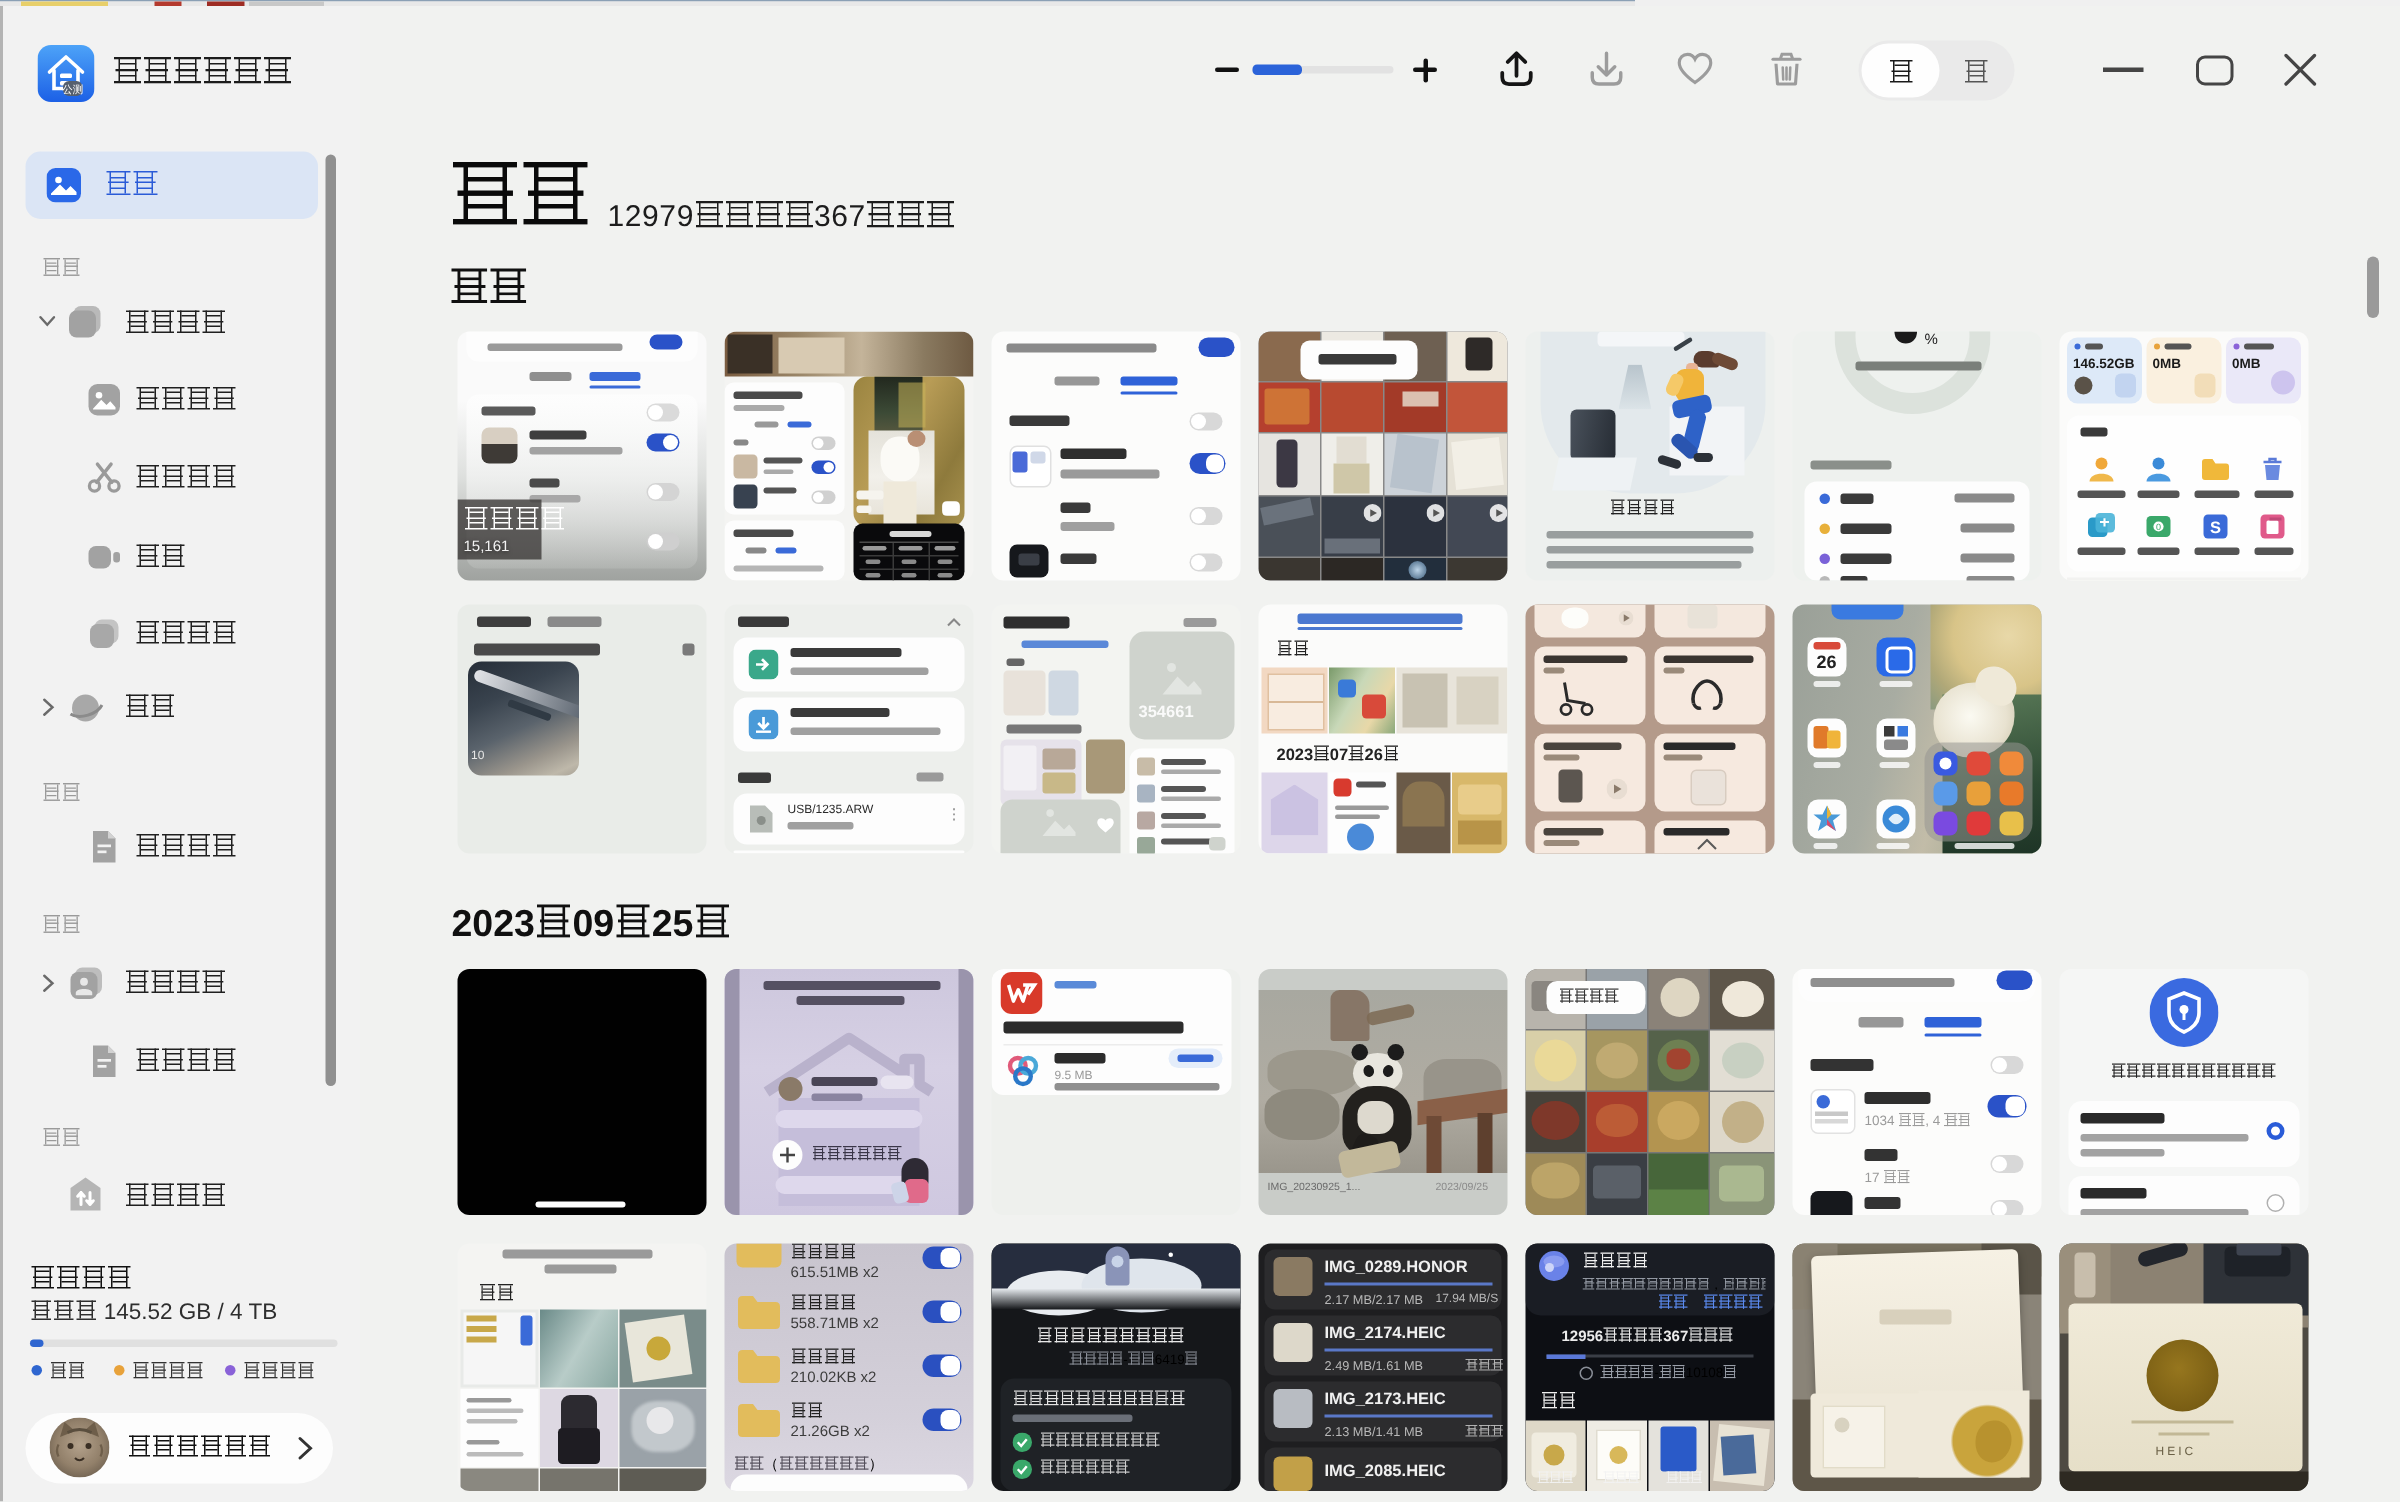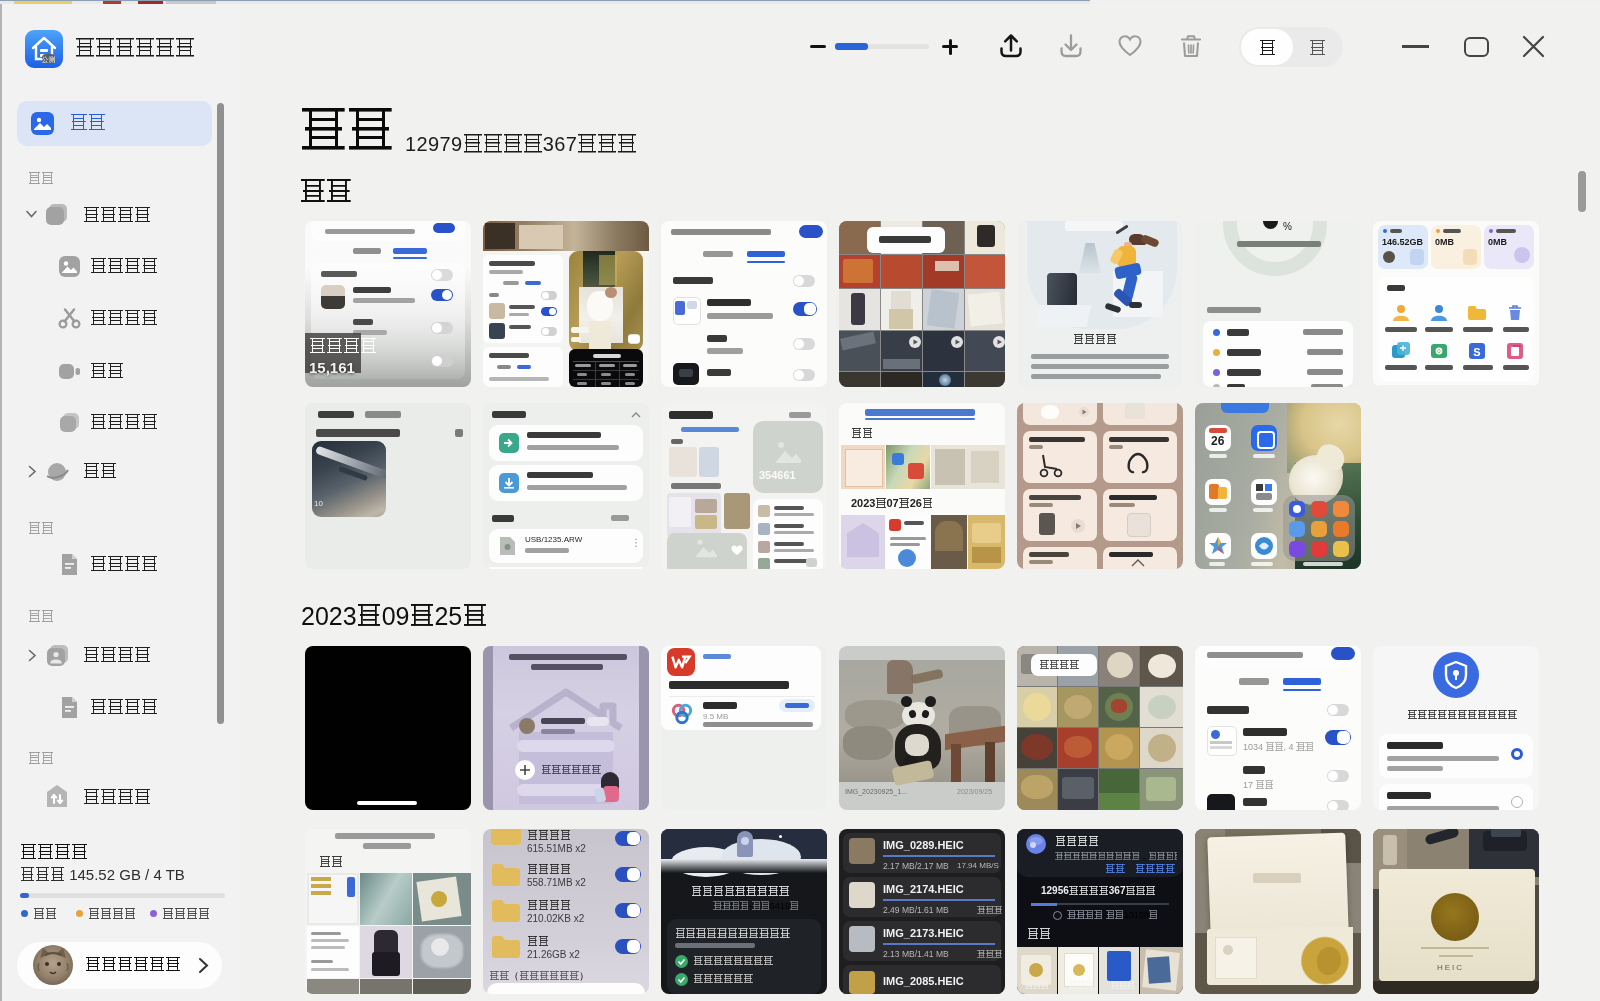--- a/index.html
+++ b/index.html
@@ -213,21 +213,21 @@
 <div class="abs" style="left:1464px;top:37px;width:21px;height:16px;border:2.4px solid #454545;border-radius:6px"></div>
 <svg class="abs" style="left:1521px;top:34px" width="25" height="25" viewBox="0 0 25 25">
     <path d="M3 3 L22 22 M22 3 L3 22" stroke="#454545" stroke-width="2.2" stroke-linecap="round"></path>
   </svg>
 
 <div class="abs" style="left:1578px;top:171px;width:8px;height:41px;border-radius:4px;background:#9a9a9a"></div>
 
 <div class="abs" style="left:300px;top:103px;font-size:47px;font-weight:bold;--k:#0a0a0a"><span class="c"></span><span class="c"></span></div>
 <div class="abs" style="left:405px;top:133px;font-size:20px;letter-spacing:.4px;color:#1c1c1c;--k:#1c1c1c">12979<span class="c"></span><span class="c"></span><span class="c"></span><span class="c"></span>367<span class="c"></span><span class="c"></span><span class="c"></span></div>
 <div class="abs" style="left:300px;top:177px;font-size:26px;font-weight:bold;--k:#101010"><span class="c"></span><span class="c"></span></div>
-<div class="abs" style="left:301px;top:602px;font-size:25px;font-weight:normal;color:#101010;--k:#101010">2023<span class="c"></span>09<span class="c"></span>25<span class="c"></span></div>
+<div class="abs" style="left:301px;top:602px;font-size:25px;font-weight:bold;color:#101010;--k:#101010">2023<span class="c"></span>09<span class="c"></span>25<span class="c"></span></div>
 
 <div class="tile" style="left:305px;top:221px;height:166px;background:linear-gradient(#fafafa 28%,#dee0de 58%,#9fa29f 100%)">
  <div class="abs" style="left:6px;top:0;width:154px;height:20px;border-radius:0 0 8px 8px;background:#fdfdfd"></div>
  <div class="tl" style="left:20px;top:8px;width:90px;height:5px;background:#9a9a9a"></div>
  <div class="abs" style="left:128px;top:2px;width:22px;height:10px;border-radius:5px;background:#2a52c8"></div>
  <div class="tl" style="left:48px;top:27px;width:28px;height:6px;background:#8f8f8f"></div>
  <div class="tl" style="left:88px;top:27px;width:34px;height:6px;background:#3a6ad8"></div>
  <div class="tl" style="left:88px;top:36px;width:34px;height:2px;background:#3a6ad8"></div>
  <div class="abs" style="left:6px;top:42px;width:154px;height:116px;border-radius:8px;background:linear-gradient(rgba(253,253,253,.95),rgba(240,241,240,.5) 70%,rgba(215,217,215,.2))"></div>
  <div class="tl" style="left:16px;top:50px;width:36px;height:6px;background:#5a5a5a"></div>
@@ -240,21 +240,21 @@
  <div class="tog" style="left:126px;top:68px;background:#2a52c8">
       <div class="togk" style="left:11px"></div>
     </div>
  <div class="tl" style="left:48px;top:98px;width:20px;height:6px;background:#4a4a4a"></div>
  <div class="tl" style="left:48px;top:109px;width:34px;height:5px;background:#a8a8a8"></div>
  <div class="tog" style="left:126px;top:101px;background:#d4d4d4">
       <div class="togk" style="left:1px"></div>
     </div>
  <div class="abs" style="left:0px;top:112px;width:56px;height:40px;background:#3c3a38;opacity:.8"></div>
  <div class="abs" style="left:4px;top:116px;font-size:17px;font-weight:bold;--k:#fff;text-shadow:0 0 4px rgba(0,0,0,.5)"><span class="c"></span><span class="c"></span><span class="c"></span><span class="c"></span></div>
- <div class="abs" style="left:4px;top:138px;font-size:15px;font-weight:bold;color:#f2f2f2;text-shadow:0 1px 3px rgba(0,0,0,.6)">15,161</div>
+ <div class="abs" style="left:4px;top:138px;font-size:10px;font-weight:normal;color:#f2f2f2;text-shadow:0 1px 3px rgba(0,0,0,.6)">15,161</div>
  <div class="tog" style="left:126px;top:134px;background:#cfcfcf">
       <div class="togk" style="left:1px"></div>
     </div>
 </div>
 
 <div class="tile" style="left:483px;top:221px;height:166px;background:#f4f4f2">
  <div class="abs" style="left:0;top:0;width:166px;height:30px;background:linear-gradient(90deg,#7a5c40,#9a8668 30%,#c4b49a 55%,#8a7a60 80%,#6e5a42)"></div>
  <div class="abs" style="left:2px;top:2px;width:30px;height:26px;background:#3a3026"></div>
  <div class="abs" style="left:36px;top:4px;width:44px;height:24px;background:#d8cab2"></div>
  <div class="abs" style="left:0;top:34px;width:80px;height:88px;border-radius:6px;background:#fdfdfd"></div>
@@ -1024,21 +1024,21 @@
  <svg class="abs" style="left:14px;top:144px" width="13" height="13" viewBox="0 0 13 13">
       <circle cx="6.5" cy="6.5" r="6.5" fill="#3aa86a"></circle>
       <path d="M3.5 6.5 L5.8 9 L9.5 4.5" stroke="#fff" stroke-width="1.6" fill="none"></path>
     </svg>
  <div class="abs" style="left:32px;top:144px;font-size:10px;--k:#cfcfcf"><span class="c"></span><span class="c"></span><span class="c"></span><span class="c"></span><span class="c"></span><span class="c"></span></div>
 </div>
 
 <div class="tile" style="left:839px;top:829px;height:165px;background:#1e1e20">
  <div class="abs" style="left:4px;top:4px;width:158px;height:40px;border-radius:7px;background:#2c2c2e"></div>
  <div class="abs" style="left:10px;top:9px;width:26px;height:26px;border-radius:4px;background:#8a7a62"></div>
- <div class="abs" style="left:44px;top:10px;font-size:11px;color:#f0f0f0;font-weight:bold">IMG_0289.HEIC</div>
+ <div class="abs" style="left:44px;top:10px;font-size:11px;color:#f0f0f0;font-weight:bold">IMG_0289.HONOR</div>
  <div class="abs" style="left:44px;top:26px;width:112px;height:2.4px;background:#5a78c8"></div>
  <div class="abs" style="left:44px;top:32px;font-size:8.5px;color:#b8b8b8">2.17 MB/2.17 MB</div>
  <div class="abs" style="left:118px;top:32px;font-size:8px;white-space:nowrap;color:#b8b8b8">17.94 MB/S</div>
  <div class="abs" style="left:4px;top:48px;width:158px;height:40px;border-radius:7px;background:#2c2c2e"></div>
  <div class="abs" style="left:10px;top:53px;width:26px;height:26px;border-radius:4px;background:#ddd8ca"></div>
  <div class="abs" style="left:44px;top:54px;font-size:11px;color:#f0f0f0;font-weight:bold">IMG_2174.HEIC</div>
  <div class="abs" style="left:44px;top:70px;width:112px;height:2.4px;background:#5a78c8"></div>
  <div class="abs" style="left:44px;top:76px;font-size:8.5px;color:#b8b8b8">2.49 MB/1.61 MB</div>
  <div class="abs" style="left:138px;top:76px;font-size:8.5px;--k:#b8b8b8"><span class="c" style="font-size:8.5px"></span><span class="c" style="font-size:8.5px"></span><span class="c" style="font-size:8.5px"></span></div>
  <div class="abs" style="left:4px;top:92px;width:158px;height:40px;border-radius:7px;background:#2c2c2e"></div>

